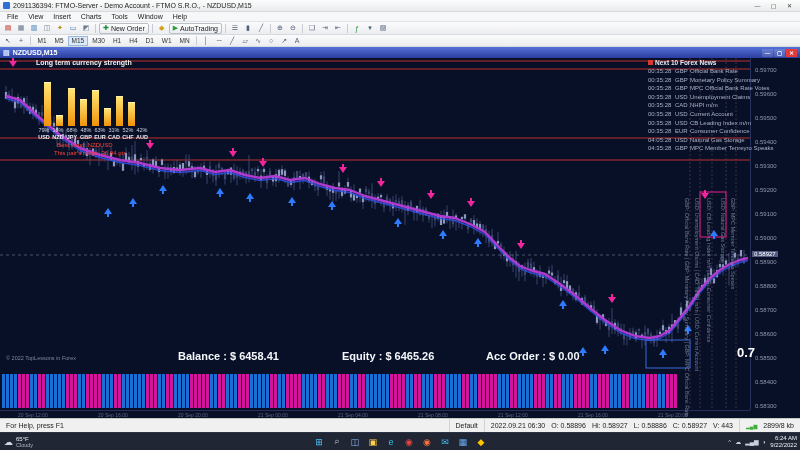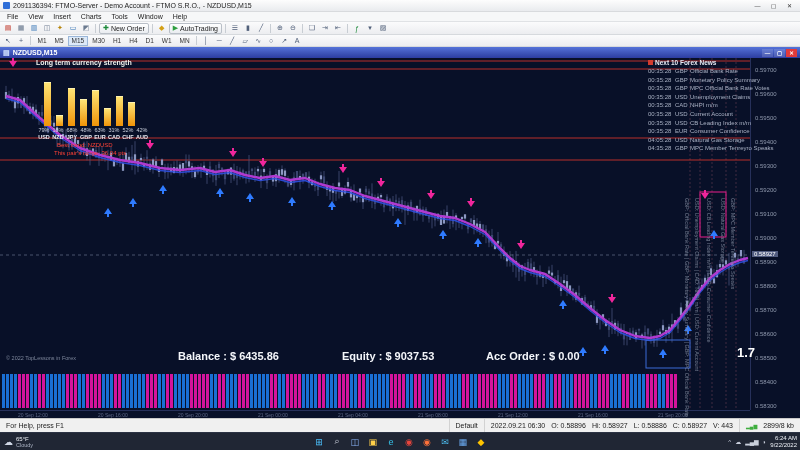--- a/index.html
+++ b/index.html
@@ -986,24 +986,24 @@
           </div>
           <div class="news-row">
             <span class="nr-time">04:35:28</span>
             <span class="nr-cur">GBP</span>
             <span class="nr-event">MPC Member Tenreyro Speaks</span>
           </div>
         </div>
     </div>
 
     <div class="ov copyright">© 2022 TopLessons in Forex</div>
-    <div class="ov bal">Balance : $ 6435.86</div>
-    <div class="ov eq">Equity : $ 9037.53</div>
+    <div class="ov bal">Balance : $ 6458.41</div>
+    <div class="ov eq">Equity : $ 6465.26</div>
     <div class="ov ap">Acc Order : $ 0.00</div>
-    <div class="ov ver">1.7</div>
+    <div class="ov ver">0.7</div>
 
     <div class="ov histo" id="histo">
         <div class="hbar" style="background: rgb(26, 111, 212);"></div>
         <div class="hbar" style="background: rgb(26, 111, 212);"></div>
         <div class="hbar" style="background: rgb(26, 111, 212);"></div>
         <div class="hbar" style="background: rgb(26, 111, 212);"></div>
         <div class="hbar" style="background: rgb(212, 20, 156);"></div>
         <div class="hbar" style="background: rgb(212, 20, 156);"></div>
         <div class="hbar" style="background: rgb(212, 20, 156);"></div>
         <div class="hbar" style="background: rgb(26, 111, 212);"></div>

